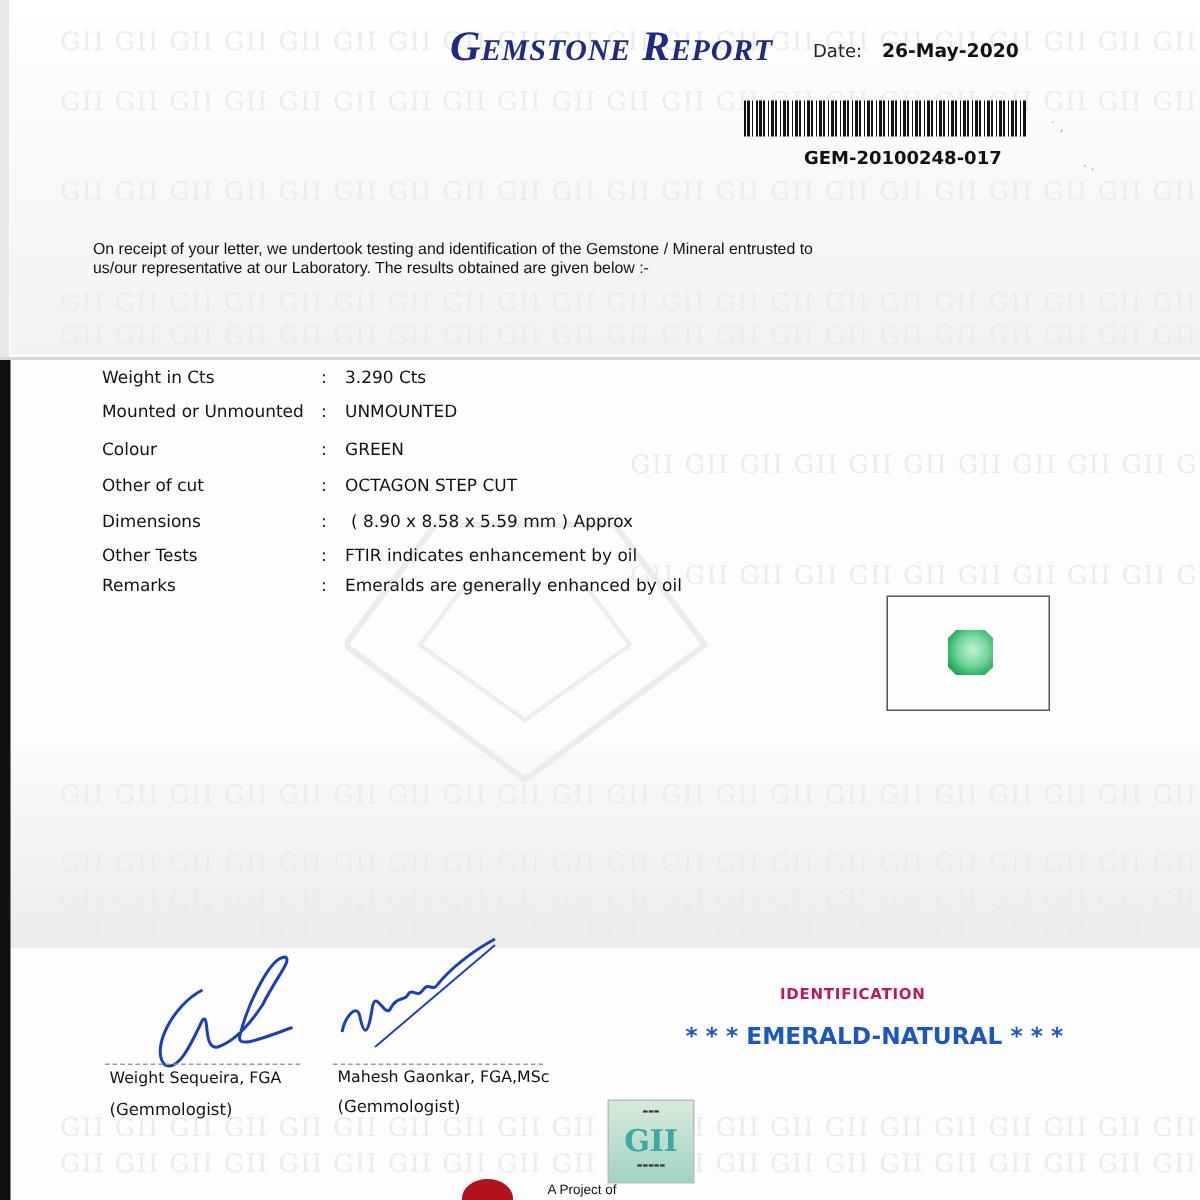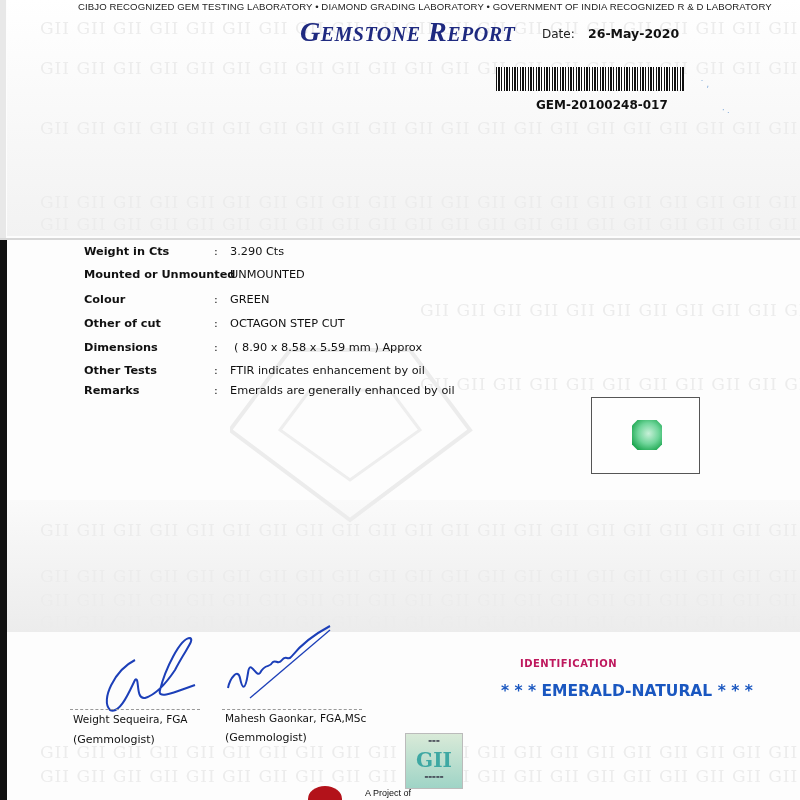--- a/index.html
+++ b/index.html
@@ -25,34 +25,34 @@
       font-size: 28px; color: #1f2a80; font-weight: bold; letter-spacing: 0.5px; font-variant: small-caps; font-style: italic; }
     .date-label { position: absolute; top: 27px; left: 542px; font-size: 12px; color: #222; }
     .date-value { position: absolute; top: 26px; left: 588px; font-size: 12.5px; font-weight: bold; color: #111; }
     .barcode { position: absolute; top: 67px; left: 496px; width: 188px; height: 24px;
       background: repeating-linear-gradient(90deg, #111 0 1px, #fff 1px 2px, #111 2px 4px, #fff 4px 5px, #111 5px 6px, #fff 6px 8px); }
     .gem-id { position: absolute; top: 98px; left: 536px; font-size: 12px; font-weight: bold; color: #111; }
     .intro { position: absolute; top: 160px; left: 62px; width: 480px; font-family: "Liberation Sans", sans-serif;
       font-size: 10.6px; line-height: 13px; color: #111; }
     .spec-table { position: absolute; top: 245px; left: 68px; }
     .spec-row { position: absolute; left: 0; white-space: nowrap; font-size: 11.3px; color: #111; }
-    .spec-label { position: absolute; left: 16px; width: 145px; font-weight: bold; }
+    .spec-label { position: absolute; left: 0; width: 145px; }
     .spec-colon { position: absolute; left: 146px; }
     .spec-value { position: absolute; left: 162px; }
     .gem-photo { position: absolute; top: 397px; left: 591px; width: 107px; height: 75px;
       border: 1px solid #555; background: #fefefe; }
     .gem-stone { position: absolute; left: 40px; top: 22px; width: 30px; height: 30px;
       background: radial-gradient(circle at 55% 45%, #c7f0d8 0%, #6fd59a 45%, #1fa852 80%);
       clip-path: polygon(18% 0, 82% 0, 100% 18%, 100% 82%, 82% 100%, 18% 100%, 0 82%, 0 18%); }
     .sig-line { position: absolute; top: 709px; height: 0; border-top: 1px dashed #999; }
     .sig-name { position: absolute; font-size: 10.5px; color: #111; white-space: nowrap; }
     .sig-role { position: absolute; font-size: 11px; color: #111; }
     .sig-svg { position: absolute; }
     .ident-title { position: absolute; top: 658px; left: 520px; font-size: 10px; font-weight: bold; color: #be185d; letter-spacing: 0.5px; }
-    .ident-result { position: absolute; top: 682px; left: 457px; font-size: 15.5px; font-weight: bold; color: #1a57c0; white-space: nowrap; margin-left: 44px; }
+    .ident-result { position: absolute; top: 682px; left: 457px; font-size: 15.5px; font-weight: bold; color: #1a57c0; white-space: nowrap; }
     .ident-note { position: absolute; top: 706px; left: 450px; font-size: 10.8px; color: #111; white-space: nowrap; }
     .logo { position: absolute; top: 733px; left: 361px; width: 56px; height: 54px;
       background: linear-gradient(#d9ead8, #9fd4c6); border: 1px solid #bbb; margin-left: 44px; }
     .logo-text { position: absolute; left: 0; right: 0; top: 14px; text-align: center;
       font-family: "DejaVu Serif", serif; font-weight: bold; font-size: 20px; color: #3ea8a3; }
     .logo-small { position: absolute; left: 0; right: 0; text-align: center; font-size: 4px; color: #334; }
     .project-of { position: absolute; top: 788px; left: 365px; font-family: "Liberation Sans", sans-serif; font-size: 9px; color: #111; }
     .red-blob { position: absolute; top: 786px; left: 308px; width: 34px; height: 26px; border-radius: 50% 50% 0 0; background: #b3121a; }
     .stray { position: absolute; color: #7aa6d8; font-size: 8px; }
   </style>
@@ -78,30 +78,30 @@
   <div class="wm-row" style="top:590px">GII GII GII GII GII GII GII GII GII GII GII GII GII GII GII GII GII GII GII GII GII GII</div>
   <div class="wm-row" style="top:612px">GII GII GII GII GII GII GII GII GII GII GII GII GII GII GII GII GII GII GII GII GII GII</div>
   <div class="wm-row" style="top:742px">GII GII GII GII GII GII GII GII GII GII GII GII GII GII GII GII GII GII GII GII GII GII</div>
   <div class="wm-row" style="top:766px">GII GII GII GII GII GII GII GII GII GII GII GII GII GII GII GII GII GII GII GII GII GII</div>
 
   <svg style="position:absolute;left:230px;top:330px" width="300" height="200">
     <polygon points="60,20 180,20 240,100 120,190 0,100" fill="none" stroke="#ececec" stroke-width="4"></polygon>
     <polygon points="80,60 160,60 190,100 120,150 50,100" fill="none" stroke="#eeeeee" stroke-width="3"></polygon>
   </svg>
 
-  <div class="tagline">CIBJO RECOGNIZED GEM TESTING LABORATORY • DIAMOND GRADING LABORATORY • GOVERNMENT OF INDIA RECOGNIZED R &amp; D LABORATORY</div>
   <div class="title">Gemstone Report</div>
   <div class="date-label">Date:</div>
   <div class="date-value">26-May-2020</div>
 
   <div class="barcode"></div>
   <div class="gem-id">GEM-20100248-017</div>
   <span class="stray" style="top:80px;left:700px">˙ ,</span>
   <span class="stray" style="top:106px;left:722px">· .</span>
 
+  <div class="intro">On receipt of your letter, we undertook testing and identification of the Gemstone / Mineral entrusted to us/our representative at our Laboratory. The results obtained are given below :-</div>
 
   <div class="spec-table">
     <div class="spec-row" style="top:0px">
       <span class="spec-label">Weight in Cts</span>
       <span class="spec-colon">:</span>
       <span class="spec-value">3.290 Cts</span>
     </div>
     <div class="spec-row" style="top:23px">
       <span class="spec-label">Mounted or Unmounted</span>
       <span class="spec-colon">:</span>

